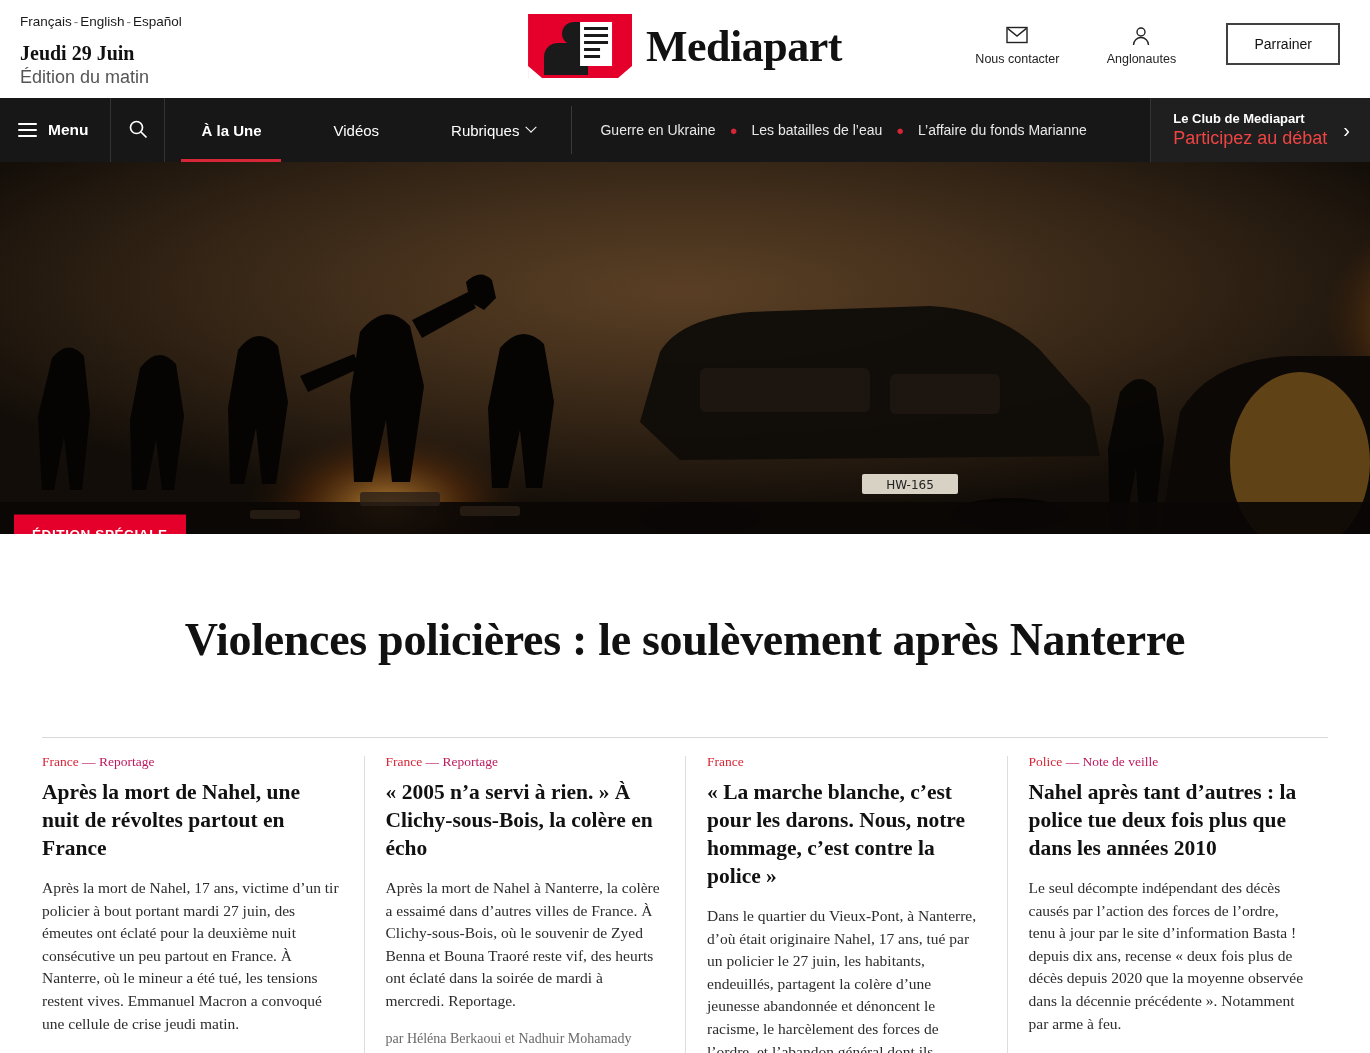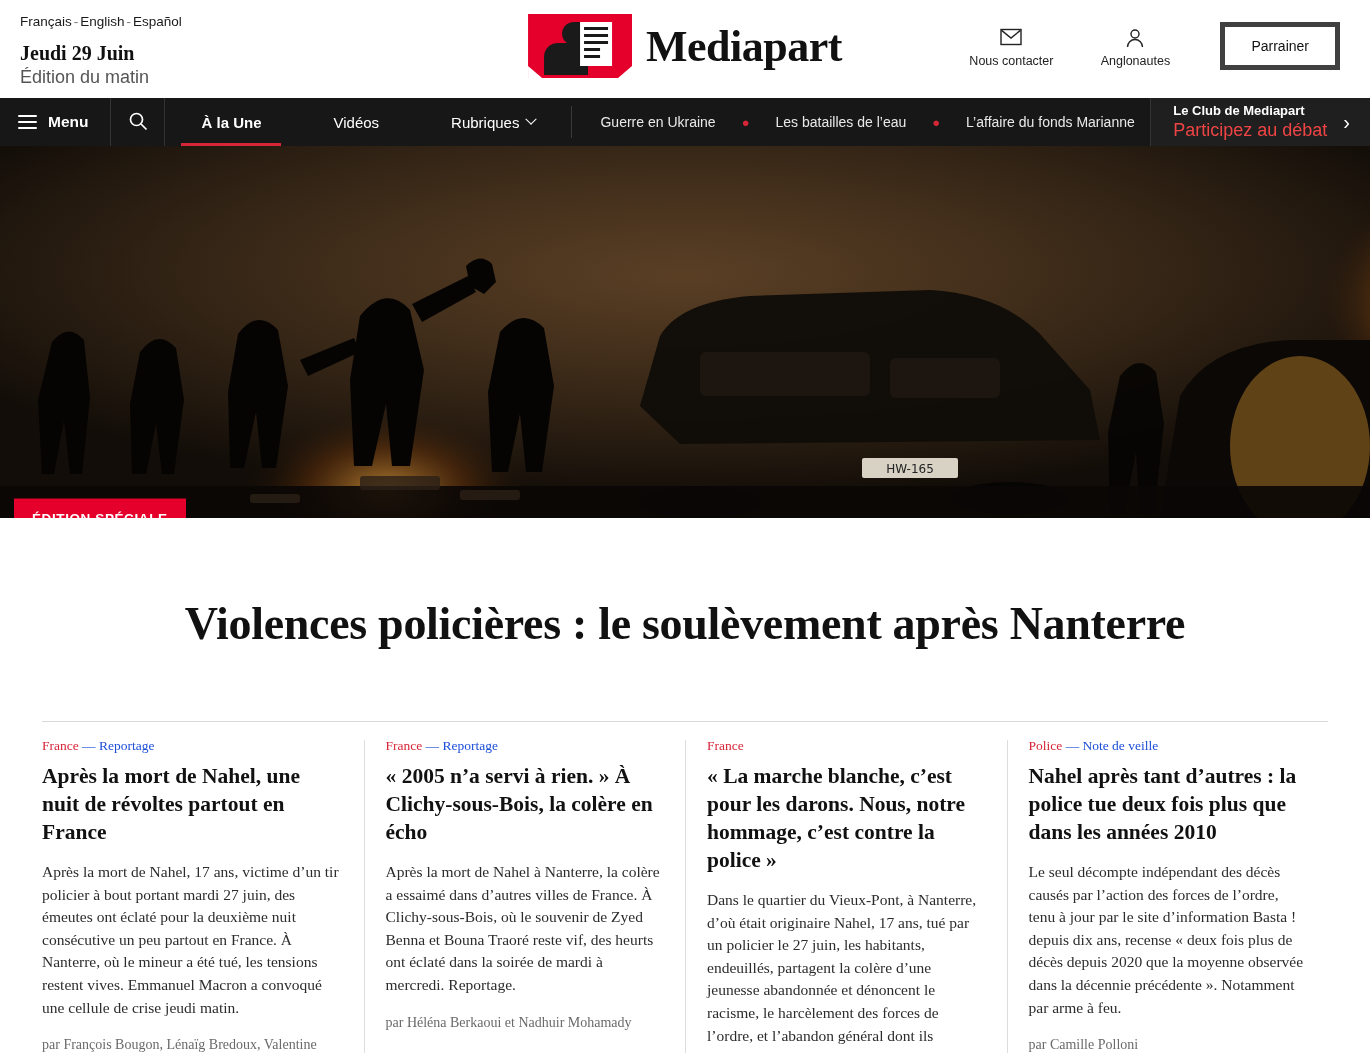--- a/index.html
+++ b/index.html
@@ -41,27 +41,27 @@
     font-size:44px; font-weight:bold; letter-spacing:-0.5px; color:#111;
   }
 
   .top-right {
     margin-left:auto; display:flex; align-items:center; gap:34px; padding-top:16px;
   }
   .top-action { text-align:center; width:90px; cursor:pointer; }
   .top-action .ico { display:block; height:22px; }
   .top-action .lbl { font-size:12.5px; color:#222; display:block; margin-top:4px; }
   .parrainer {
-    border:5px solid #404040; padding:11px 26px; font-size:14px; color:#111;
+    border:2px solid #404040; padding:11px 26px; font-size:14px; color:#111;
     background:#fff; cursor:pointer; margin-left:6px; margin-top:-4px;
   }
 
   
   .nav {
-    height:48px; background:#171717; color:#fff;
+    height:64px; background:#171717; color:#fff;
     display:flex; align-items:stretch; font-size:14.5px;
   }
   .nav-burger {
     display:flex; align-items:center; gap:11px; padding:0 22px 0 18px; cursor:pointer;
     border-right:1px solid #333;
   }
   .burger-lines { display:inline-block; width:19px; }
   .burger-lines i { display:block; height:2px; background:#fff; margin:4px 0; border-radius:1px; }
   .nav-burger .txt { font-size:15.5px; font-weight:bold; }
   .nav-search {
@@ -77,21 +77,21 @@
   .nav-item.active:after {
     content:""; position:absolute; left:16px; right:16px; bottom:0; height:3px; background:#d72638;
   }
   .nav-item .caret {
     display:inline-block; margin-left:8px; width:8px; height:8px;
     border-right:1.6px solid #fff; border-bottom:1.6px solid #fff;
     transform:rotate(45deg) translate(-2px,-2px);
   }
   .nav-divider { width:1px; background:#3a3a3a; margin:8px 0; }
   .nav-topics {
-    display:flex; align-items:center; gap:12px; padding-left:28px; font-size:14px; color:#e9e9e9;
+    display:flex; align-items:center; gap:0; padding-left:28px; font-size:14px; color:#e9e9e9;
   }
   .nav-topics a { color:#e9e9e9; text-decoration:none; cursor:pointer; }
   .nav-topics .bullet { color:#d72638; padding:0 14px; font-size:13px; }
   .nav-club {
     margin-left:auto; display:flex; align-items:center; gap:16px;
     background:#1f1f1f; padding:0 20px 0 22px; border-left:1px solid #333; cursor:pointer;
   }
   .nav-club .l1 { font-size:13px; font-weight:bold; }
   .nav-club .l2 { font-size:18px; color:#ef4444; margin-top:2px; }
   .nav-club .arrow {
@@ -123,21 +123,21 @@
     display:flex; border-top:1px solid #d9d9d9; margin:8px 42px 0;
     padding-top:16px;
   }
   .article { width:25%; padding:0 22px; position:relative; }
   .article + .article:before {
     content:""; position:absolute; left:0; top:2px; bottom:0; width:1px; background:#ddd;
   }
   .article:first-child { padding-left:0; }
   .kicker { font-size:13.5px; margin-bottom:9px; font-family:"Liberation Serif", serif; }
   .kicker .cat { color:#d72638; }
-  .kicker .genre { color:#1d4ed8; }
+  .kicker .genre { color:#be185d; }
   .art-title {
     font-family:"Liberation Serif", serif;
     font-size:21.5px; line-height:1.3; font-weight:bold; color:#111; margin:0 0 14px;
   }
   .art-body {
     font-family:"Liberation Serif", serif;
     font-size:15.5px; line-height:1.46; color:#2c2c2c; margin:0 0 16px;
   }
   .byline {
     font-family:"Liberation Serif", serif;

